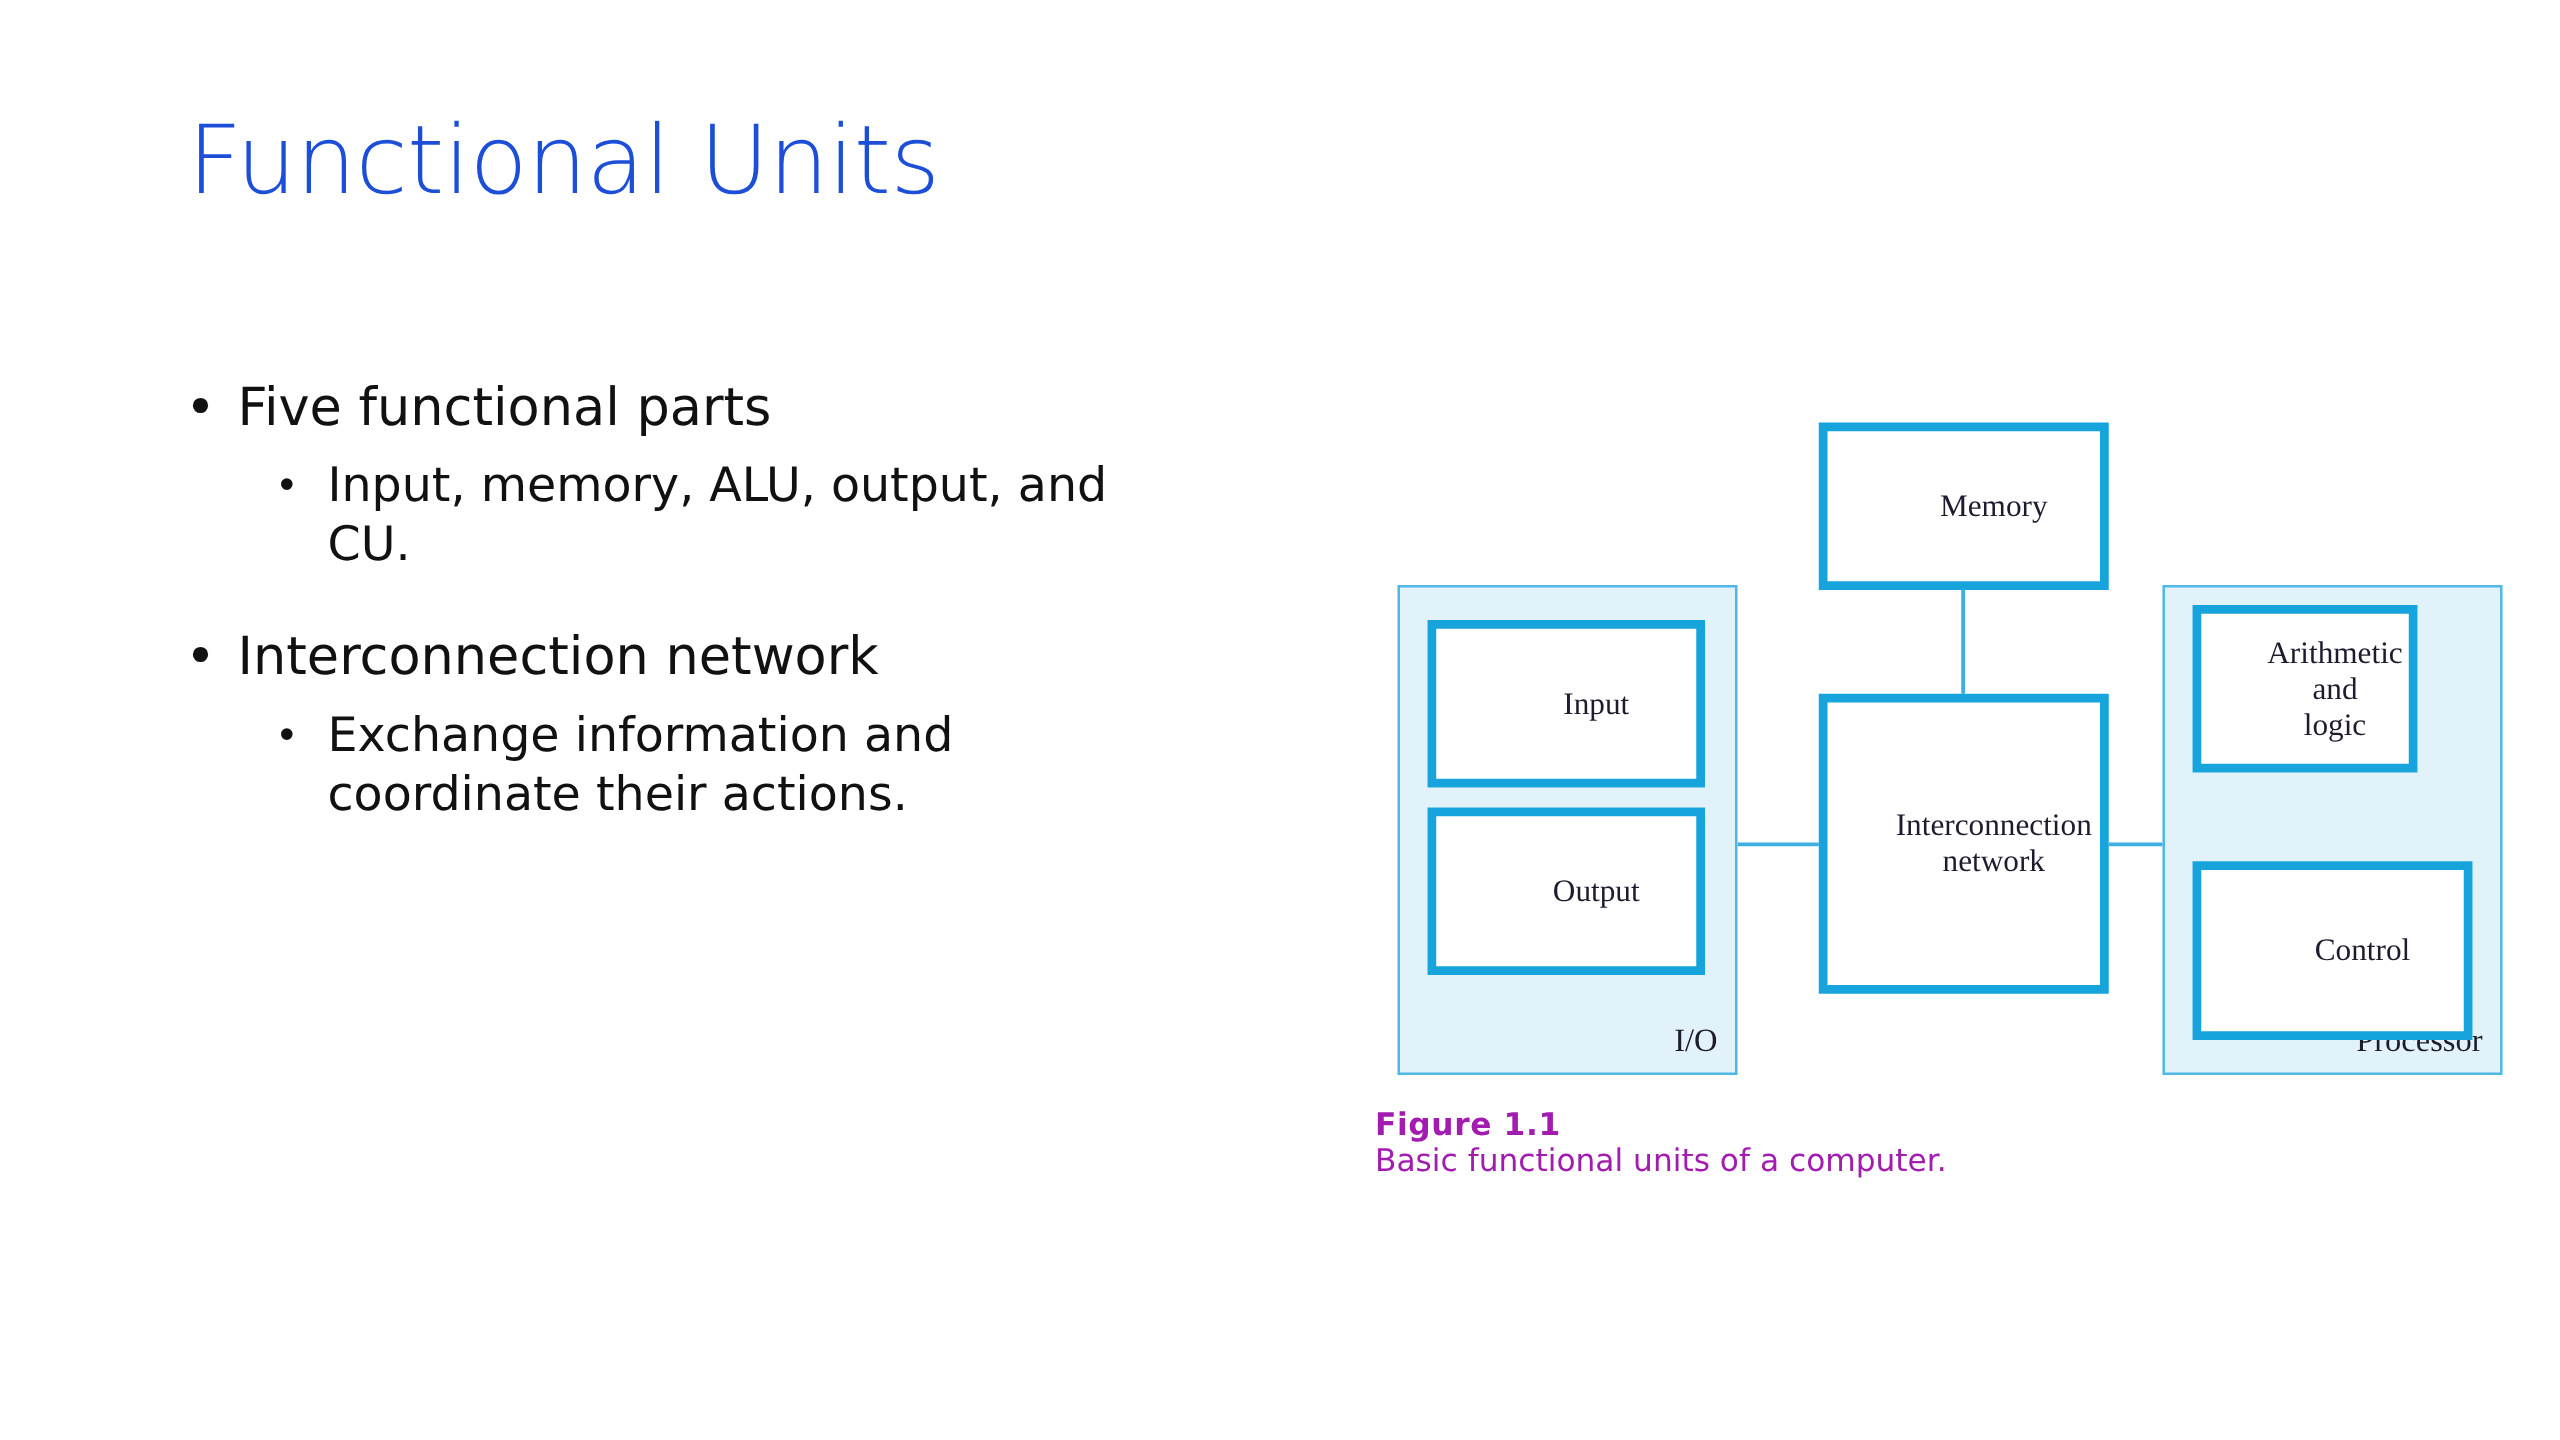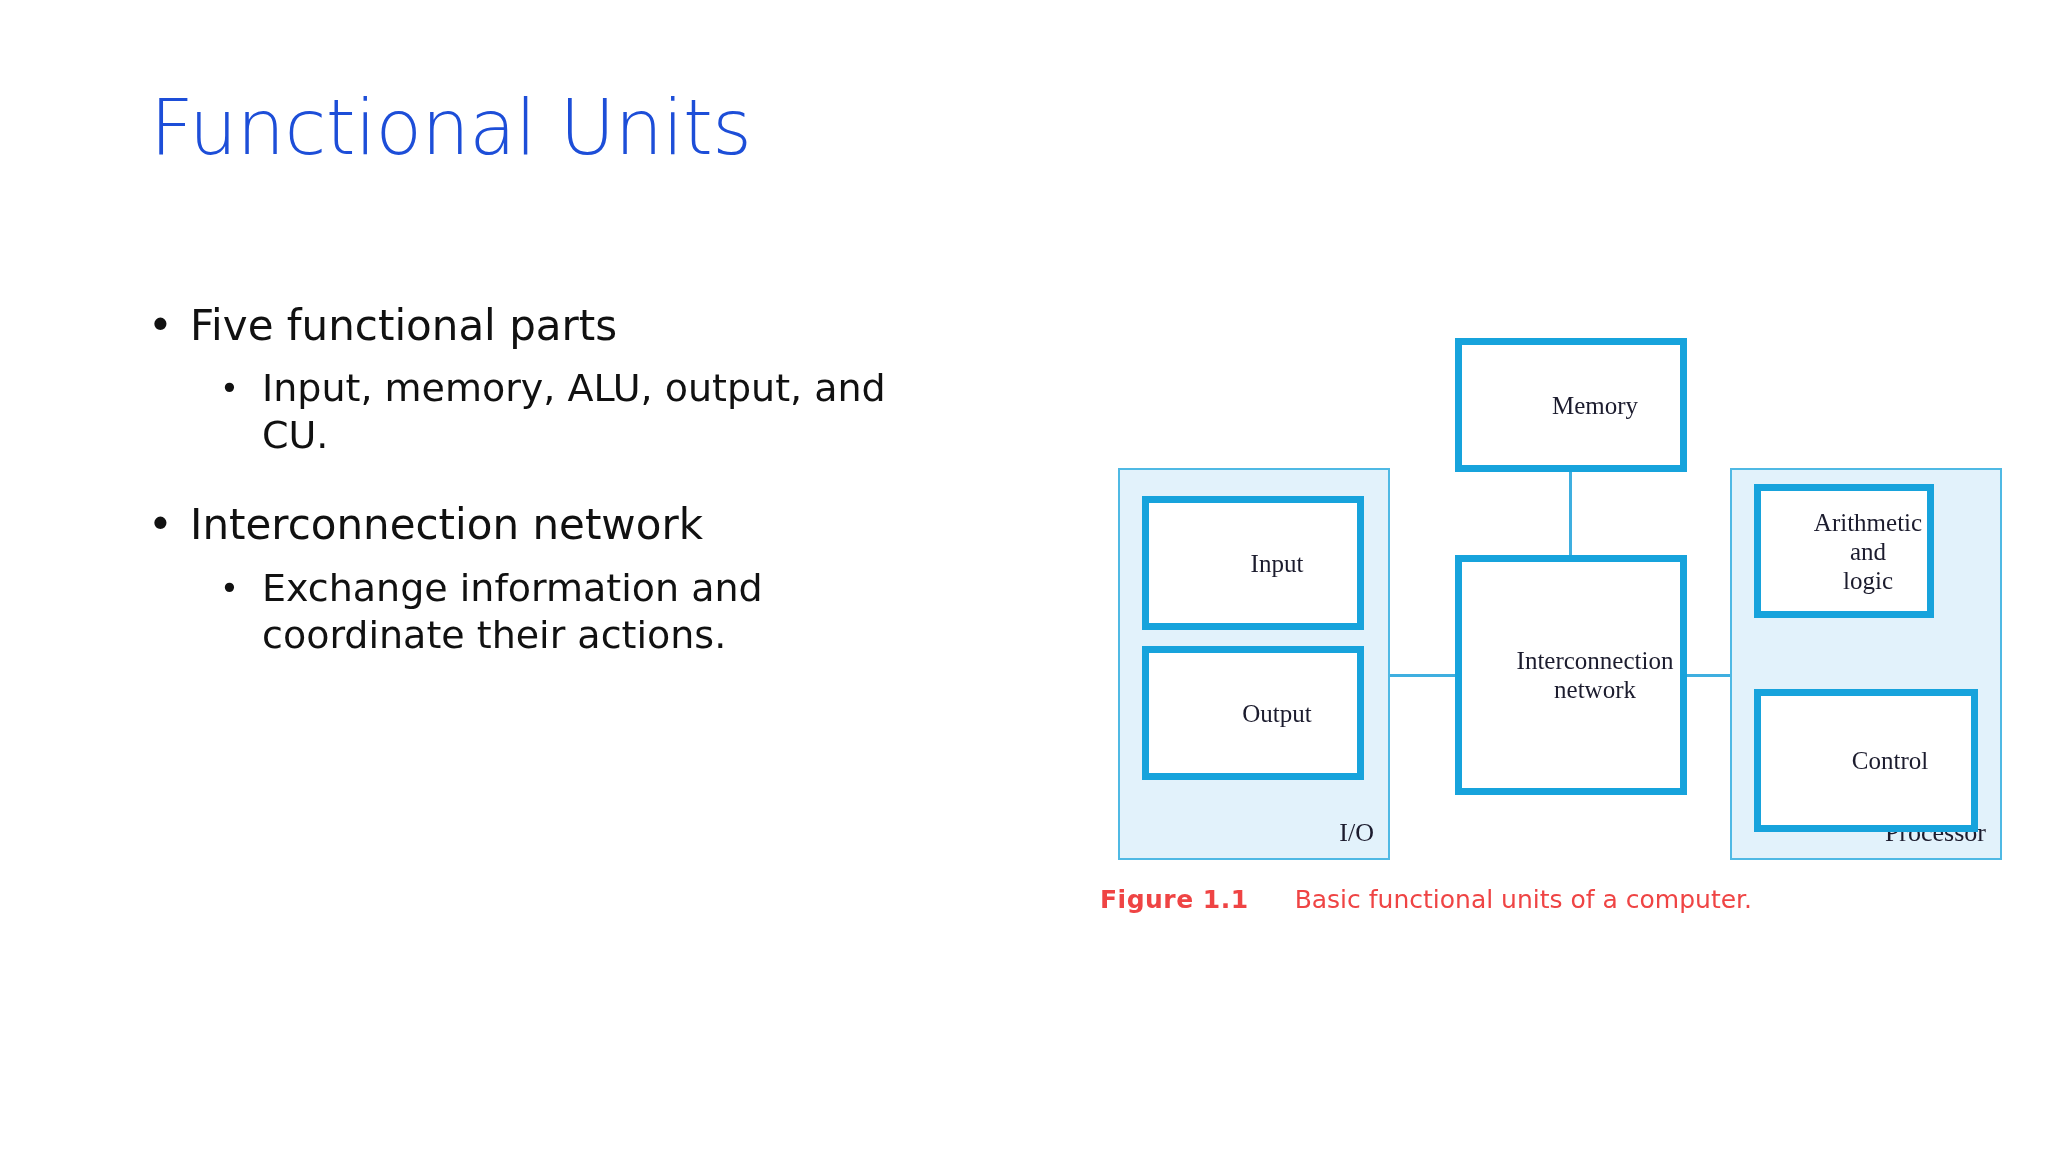--- a/index.html
+++ b/index.html
@@ -157,24 +157,25 @@
   #conn-io-icn   { left: 290px; top: 354px; width: 66px; }
   #conn-icn-proc { left: 587px; top: 354px; width: 44px; }
 
   
   .caption {
     position: absolute;
     left: 1100px;
     top: 885px;
     font-family: "DejaVu Sans", sans-serif;
     font-size: 25px;
-    color: #ef4444;
+    color: #a21caf;
     white-space: nowrap;
     display: flex;
     align-items: baseline;
+    flex-direction: column;
   }
   .caption .cap-num {
     font-weight: 700;
     letter-spacing: 0.5px;
     margin-right: 46px;
   }
   .caption .cap-text {
     font-weight: 400;
   }
 </style>

